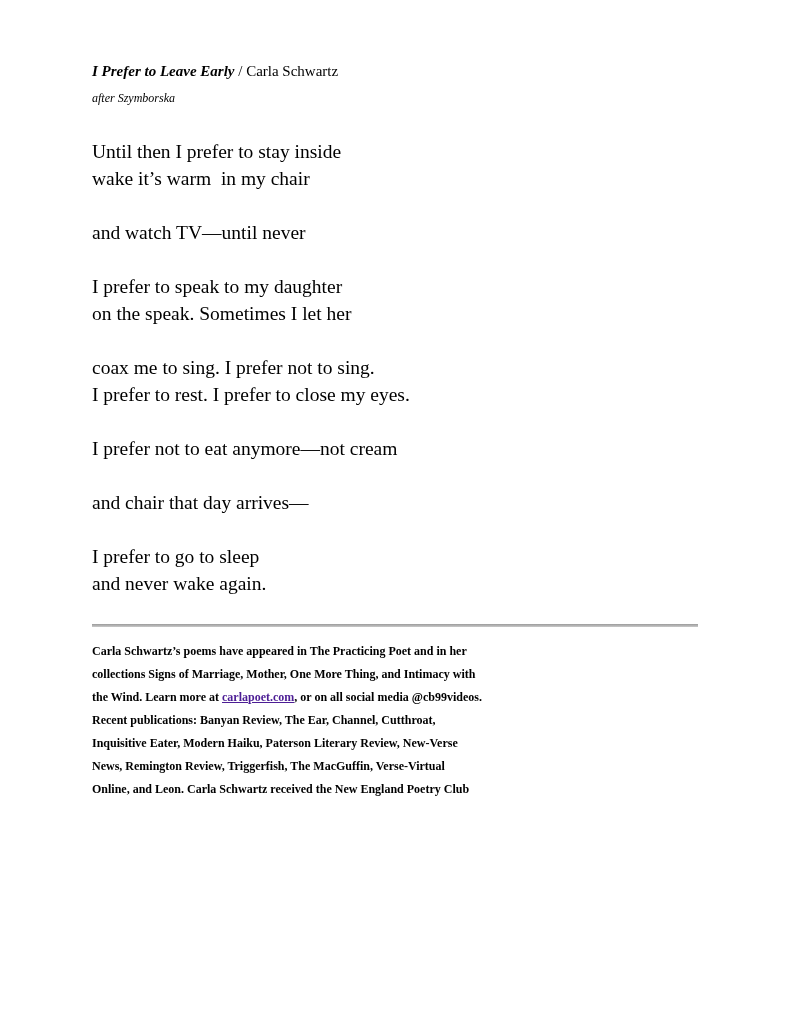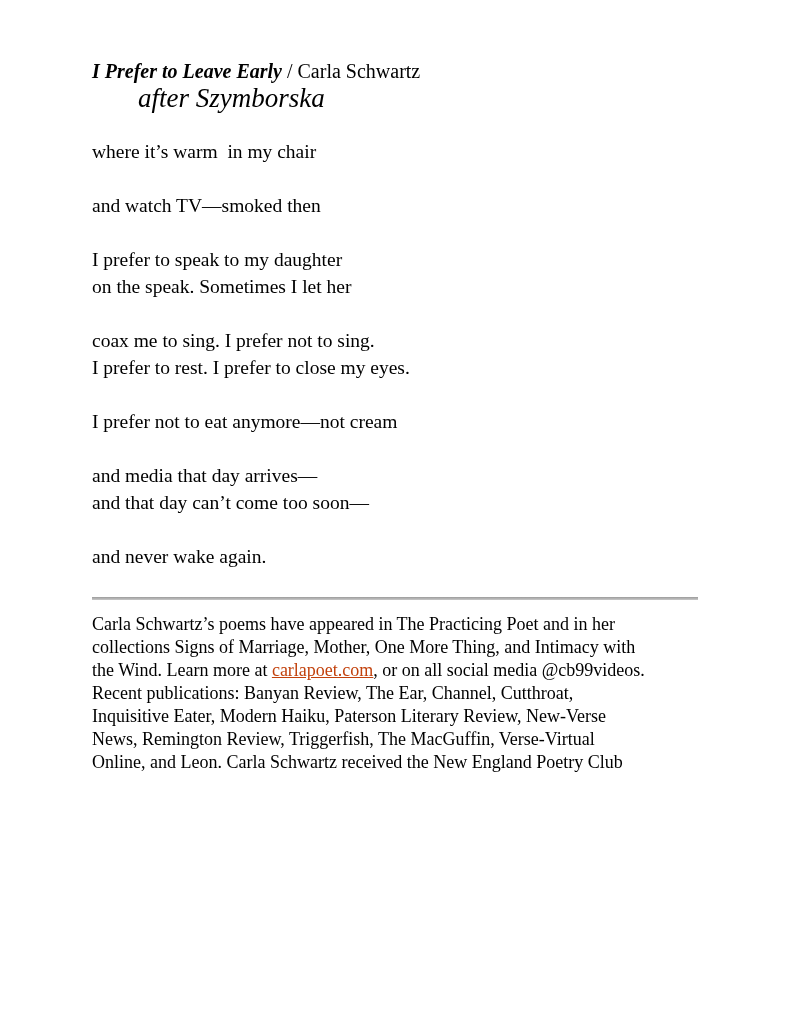--- a/index.html
+++ b/index.html
@@ -15,54 +15,54 @@
     overflow: hidden;
   }
   .content {
     position: absolute;
     left: 92px;
     top: 58px;
     width: 606px;
     color: #000000;
   }
   .title-line {
-    font-size: 20px;
+    font-size: 15px;
     line-height: 27px;
     white-space: pre-wrap;
   }
   .title-line .poem-title {
     font-weight: bold;
     font-style: italic;
   }
   .dedication {
     font-style: italic;
-    font-size: 27px;
+    font-size: 12px;
     line-height: 27px;
-    margin-left: 46px;
   }
   .poem {
     margin-top: 26px;
     font-size: 19.5px;
   }
   .stanza {
     margin-bottom: 27px;
   }
   .poem-line {
     line-height: 27px;
     white-space: pre-wrap;
   }
   .divider {
     border: none;
     height: 3px;
     width: 606px;
     margin: 0 0 13px 0;
     background: linear-gradient(#9b9b9b, #c9c9c9);
   }
   .bio {
-    font-size: 18px;
+    font-size: 12px;
+    font-weight: bold;
   }
   .bio-line {
     line-height: 23px;
     white-space: pre-wrap;
   }
   .bio-link {
     text-decoration: underline;
     cursor: pointer;
   }
 </style>
@@ -71,51 +71,52 @@
 
 <div class="page">
   <div class="content">
 
     <div class="title-line"><span class="poem-title">I Prefer to Leave Early</span><span> / </span><span>Carla Schwartz</span></div>
 
     <div class="dedication">after Szymborska</div>
 
     <div class="poem" id="poem">
         <div class="stanza">
-          <div class="poem-line">where it’s warm  in my chair</div>
+          <div class="poem-line">Until then I prefer to stay inside</div>
+          <div class="poem-line">wake it’s warm  in my chair</div>
         </div>
         <div class="stanza">
-          <div class="poem-line">and watch TV—smoked then</div>
+          <div class="poem-line">and watch TV—until never</div>
         </div>
         <div class="stanza">
           <div class="poem-line">I prefer to speak to my daughter</div>
           <div class="poem-line">on the speak. Sometimes I let her</div>
         </div>
         <div class="stanza">
           <div class="poem-line">coax me to sing. I prefer not to sing.</div>
           <div class="poem-line">I prefer to rest. I prefer to close my eyes.</div>
         </div>
         <div class="stanza">
           <div class="poem-line">I prefer not to eat anymore—not cream</div>
         </div>
         <div class="stanza">
-          <div class="poem-line">and media that day arrives—</div>
-          <div class="poem-line">and that day can’t come too soon—</div>
+          <div class="poem-line">and chair that day arrives—</div>
         </div>
         <div class="stanza">
+          <div class="poem-line">I prefer to go to sleep</div>
           <div class="poem-line">and never wake again.</div>
         </div>
       </div>
 
     <hr class="divider" id="divider" style="background: linear-gradient(rgb(155, 155, 155), rgb(201, 201, 201));">
 
     <div class="bio" id="bio">
         <div class="bio-line"><span>Carla Schwartz’s poems have appeared in The Practicing Poet and in her</span></div>
         <div class="bio-line"><span>collections Signs of Marriage, Mother, One More Thing, and Intimacy with</span></div>
-        <div class="bio-line"><span>the Wind. Learn more at </span><a class="bio-link" style="color: #c2410c;">carlapoet.com</a><span>, or on all social media @cb99videos.</span></div>
+        <div class="bio-line"><span>the Wind. Learn more at </span><a class="bio-link" style="color: #4c1d95;">carlapoet.com</a><span>, or on all social media @cb99videos.</span></div>
         <div class="bio-line"><span>Recent publications: Banyan Review, The Ear, Channel, Cutthroat,</span></div>
         <div class="bio-line"><span>Inquisitive Eater, Modern Haiku, Paterson Literary Review, New-Verse</span></div>
         <div class="bio-line"><span>News, Remington Review, Triggerfish, The MacGuffin, Verse-Virtual</span></div>
         <div class="bio-line"><span>Online, and Leon. Carla Schwartz received the New England Poetry Club</span></div>
       </div>
 
   </div>
 </div>
 
 </body></html>

